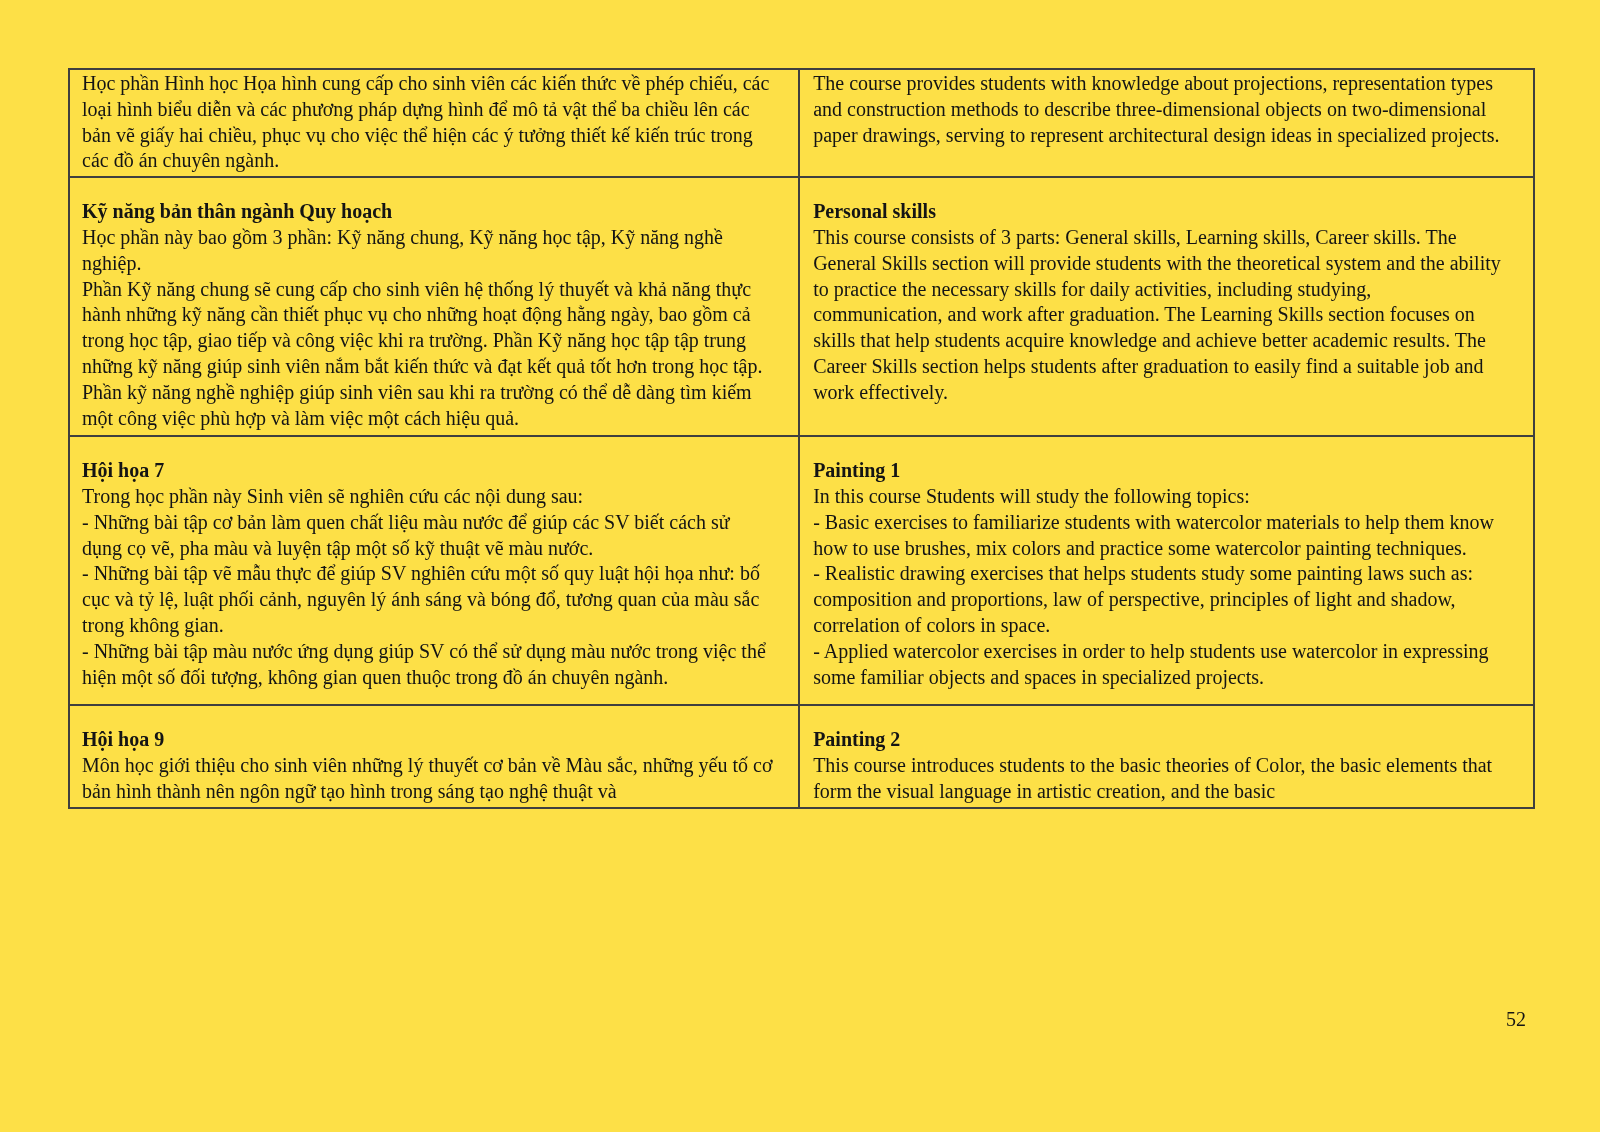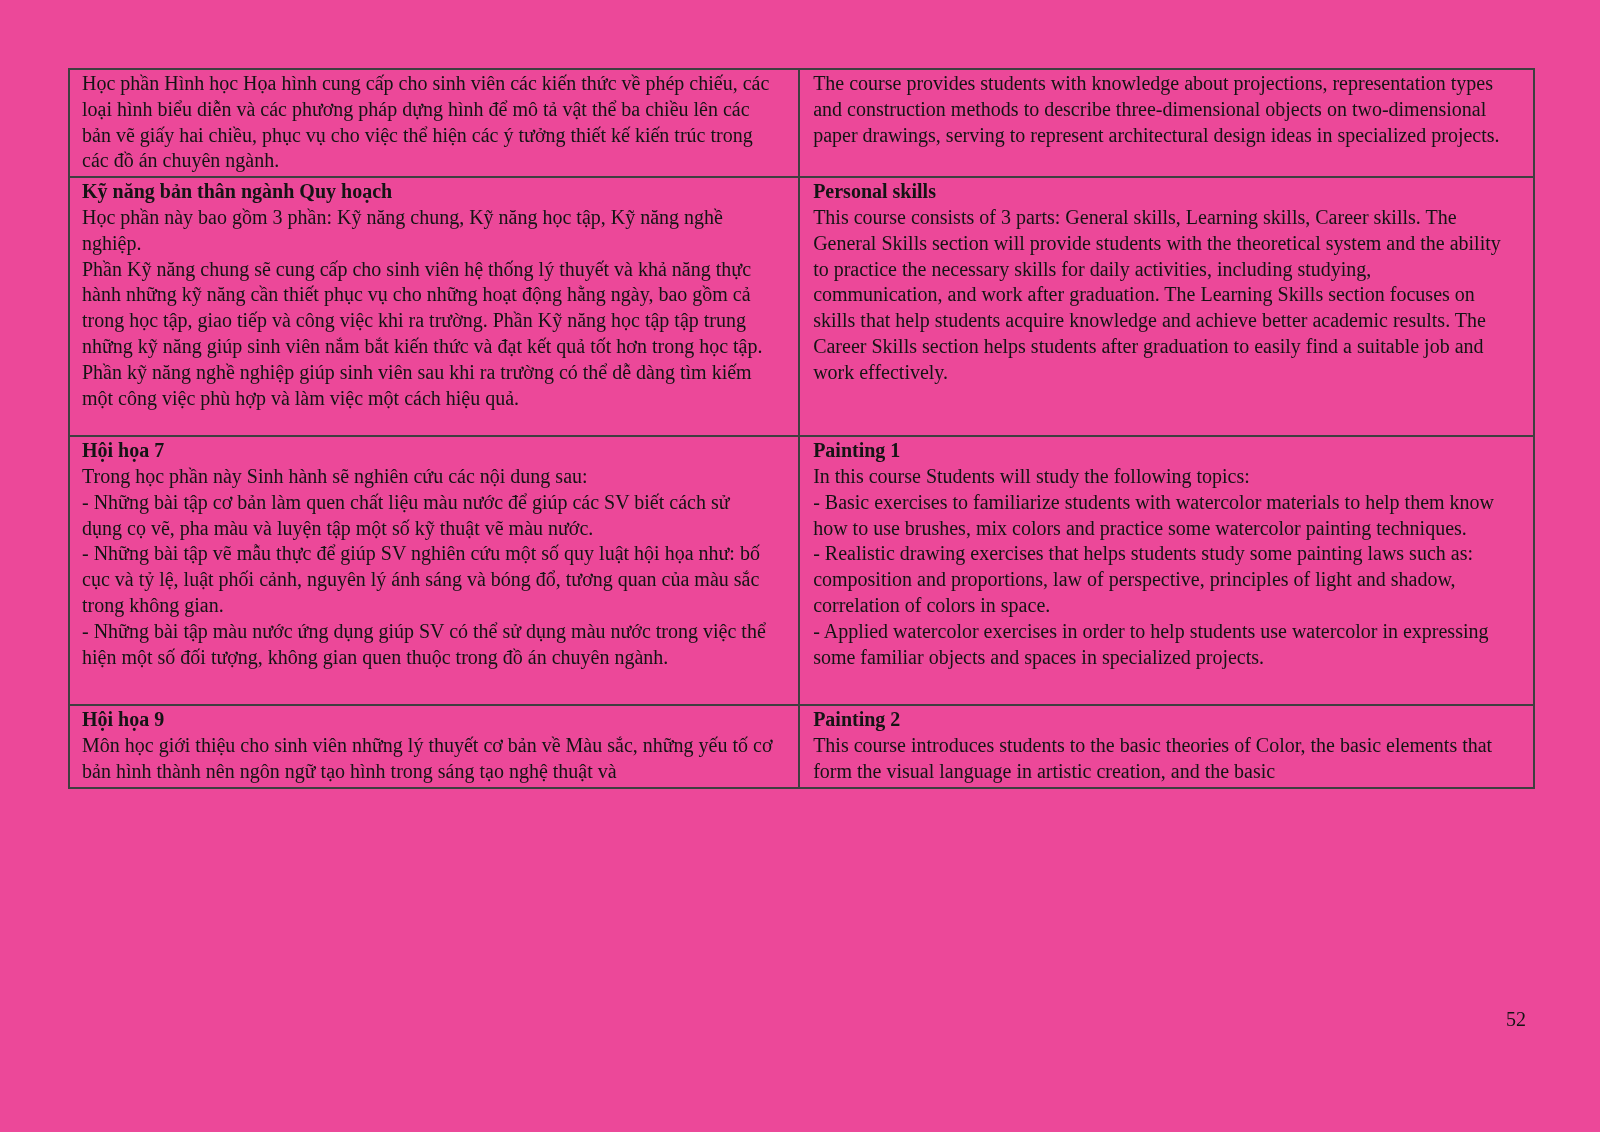--- a/index.html
+++ b/index.html
@@ -6,40 +6,40 @@
   html, body {
     width: 1600px; height: 1132px;
     background: #ffffff;
     font-family: "Liberation Serif", "DejaVu Serif", serif;
     color: #141414;
     overflow: hidden;
   }
   .page {
     position: relative;
     width: 1600px; height: 1132px;
-    background: #ec4899;
+    background: #fde047;
   }
   table.course-table {
     position: absolute;
     left: 68px; top: 68px;
     width: 1465px;
     border-collapse: collapse;
     table-layout: fixed;
   }
   table.course-table td {
     border: 2px solid #3f3f3f;
     vertical-align: top;
     font-size: 20px;
     line-height: 25.8px;
     width: 50%;
     overflow: hidden;
   }
   td.vi-cell { padding: 1px 24px 2px 12px; }
   td.en-cell { padding: 1px 28px 0 13px; }
-  .cell-heading { font-weight: bold; }
+  .cell-heading { font-weight: bold; margin-top: 20px; }
   .cell-par { margin: 0; }
   .row-1 td { height: 100px; }
   .row-2 td { height: 254px; }
   .row-3 td { height: 264px; }
   .row-4 td { height: 77px; }
   .page-number {
     position: absolute;
     left: 1506px; top: 1006px;
     font-size: 20px;
     line-height: 26px;
@@ -72,21 +72,21 @@
       </td>
       <td class="en-cell">
         <div class="cell-heading">Personal skills</div>
         <p class="cell-par">This course consists of 3 parts: General skills, Learning skills, Career skills. The General Skills section will provide students with the theoretical system and the ability to practice the necessary skills for daily activities, including studying, communication, and work after graduation. The Learning Skills section focuses on skills that help students acquire knowledge and achieve better academic results. The Career Skills section helps students after graduation to easily find a suitable job and work effectively.</p>
       </td>
     </tr>
 
     <tr class="row-3">
       <td class="vi-cell">
         <div class="cell-heading">Hội họa 7</div>
-        <p class="cell-par">Trong học phần này Sinh hành sẽ nghiên cứu các nội dung sau:</p>
+        <p class="cell-par">Trong học phần này Sinh viên sẽ nghiên cứu các nội dung sau:</p>
         <p class="cell-par">- Những bài tập cơ bản làm quen chất liệu màu nước để giúp các SV biết cách sử dụng cọ vẽ, pha màu và luyện tập một số kỹ thuật vẽ màu nước.</p>
         <p class="cell-par">- Những bài tập vẽ mẫu thực để giúp SV nghiên cứu một số quy luật hội họa như: bố cục và tỷ lệ, luật phối cảnh, nguyên lý ánh sáng và bóng đổ, tương quan của màu sắc trong không gian.</p>
         <p class="cell-par">- Những bài tập màu nước ứng dụng giúp SV có thể sử dụng màu nước trong việc thể hiện một số đối tượng, không gian quen thuộc trong đồ án chuyên ngành.</p>
       </td>
       <td class="en-cell">
         <div class="cell-heading">Painting 1</div>
         <p class="cell-par">In this course Students will study the following topics:</p>
         <p class="cell-par">- Basic exercises to familiarize students with watercolor materials to help them know how to use brushes, mix colors and practice some watercolor painting techniques.</p>
         <p class="cell-par">- Realistic drawing exercises that helps students study some painting laws such as: composition and proportions, law of perspective, principles of light and shadow, correlation of colors in space.</p>
         <p class="cell-par">- Applied watercolor exercises in order to help students use watercolor in expressing some familiar objects and spaces in specialized projects.</p>

